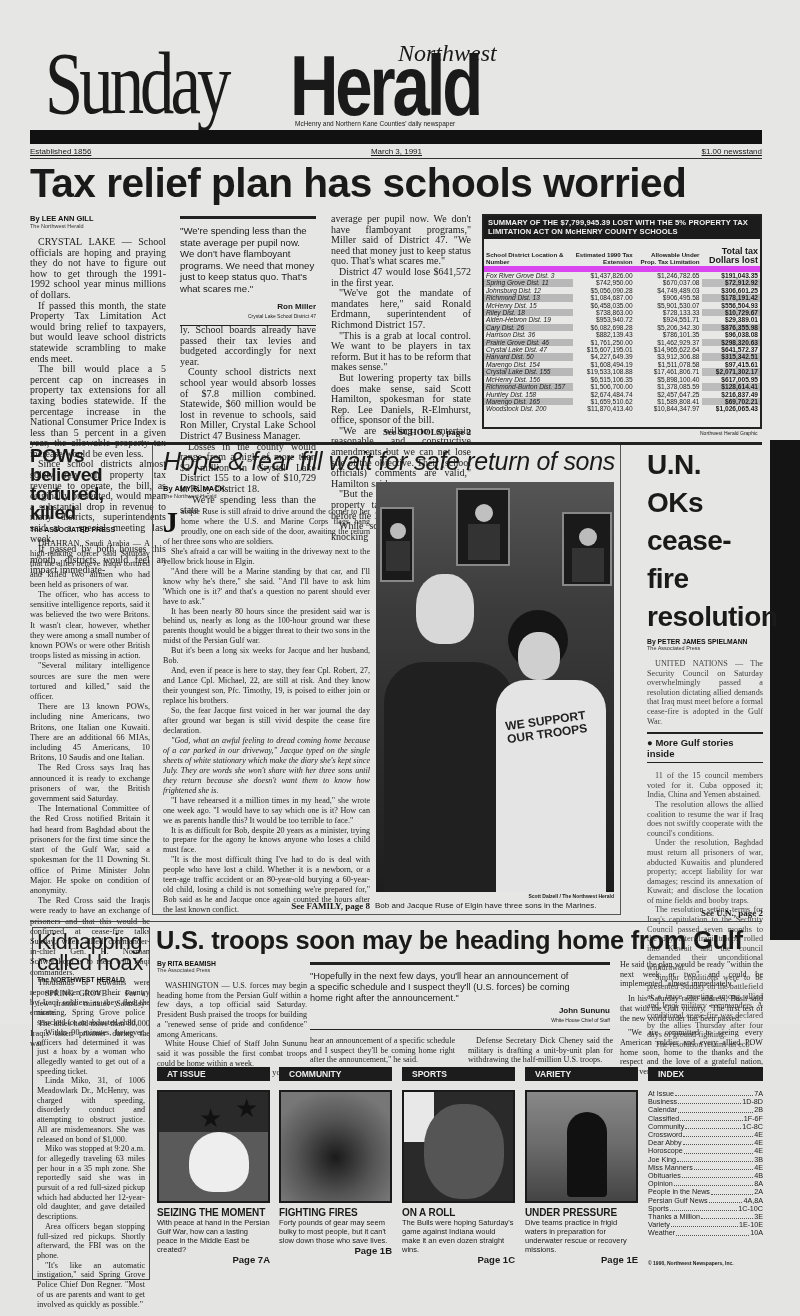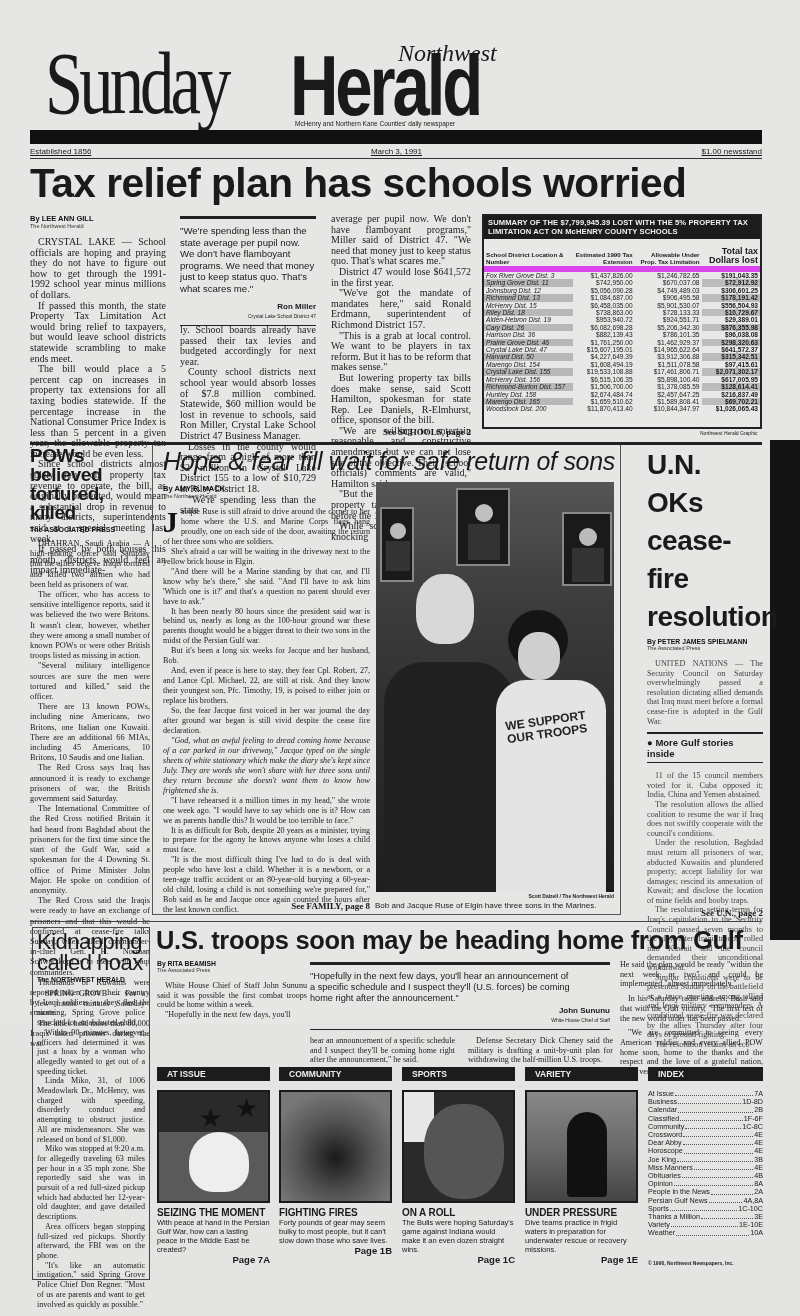--- a/index.html
+++ b/index.html
@@ -265,21 +265,21 @@
 
   <div class="abs" style="left:30px; top:446px; width:120px;">
     <div class="sans" style="font-weight:bold; font-size:19px; line-height:19px; letter-spacing:-0.5px;">POWs believed tortured, killed</div>
     <div class="byline" style="margin:4px 0 6px; font-size:7px;">The ASSOCIATED PRESS</div>
     <div class="body-text" style="font-size:8.3px; line-height:10.2px;">
       <p>DHAHRAN, Saudi Arabia — A high-ranking officer said Saturday that the allies believe Iraqis tortured and killed two airmen who had been held as prisoners of war.</p>
       <p>The officer, who has access to sensitive intelligence reports, said it was believed the two were Britons. It wasn't clear, however, whether they were among a small number of known POWs or were other British troops listed as missing in action.</p>
       <p>"Several military intelligence sources are sure the men were tortured and killed," said the officer.</p>
       <p>There are 13 known POWs, including nine Americans, two Britons, one Italian one Kuwaiti. There are an additional 66 MIAs, including 45 Americans, 10 Britons, 10 Saudis and one Italian.</p>
       <p>The Red Cross says Iraq has announced it is ready to exchange prisoners of war, the British government said Saturday.</p>
-      <p>The International Committee of the Red Cross notified Britain it had heard from Baghdad about the prisoners for the first time since the start of the Gulf War, said a spokesman for the 4 Downing St. office of Prime Minister John Major. He spoke on condition of anonymity.</p>
+      <p>The International Committee of the Red Cross notified Britain it had heard from Baghdad about the prisoners for the first time since the start of the Gulf War, said a spokesman for the 11 Downing St. office of Prime Minister John Major. He spoke on condition of anonymity.</p>
       <p>The Red Cross said the Iraqis were ready to have an exchange of prisoners and that this would be confirmed at cease-fire talks Sunday, when allied commander-in-chief Gen. H. Norman Schwarzkopf is to meet with Iraqi commanders.</p>
       <p>Thousands of Kuwaitis were reported taken from their country by Iraqi soldiers as they fled the emirate.</p>
       <p>The allies hold more than 80,000 Iraqis taken prisoner during the war.</p>
     </div>
   </div>
 
   <div class="abs hope-box"></div>
   <div class="abs hope-head" style="left:163px; top:447px;">Hope &amp; fear fill wait for safe return of sons</div>
   <div class="abs" style="left:163px; top:484px; width:207px;">
     <div class="byline">By AMY R. MACK</div>
@@ -362,20 +362,21 @@
       <p>Area officers began stopping full-sized red pickups. Shortly afterward, the FBI was on the phone.</p>
       <p>"It's like an automatic instigation," said Spring Grove Police Chief Don Regner. "Most of us are parents and want to get involved as quickly as possible."</p>
     </div>
   </div>
 
   <div class="abs troops-head">U.S. troops soon may be heading home from Gulf</div>
   <div class="abs" style="left:157px; top:960px; width:150px;">
     <div class="byline" style="font-size:6.8px;">By RITA BEAMISH</div>
     <div class="agency">The Associated Press</div>
     <div class="body-text" style="font-size:8.1px; line-height:9.7px;">
+      <p>WASHINGTON — U.S. forces may begin heading home from the Persian Gulf within a few days, a top official said Saturday. President Bush praised the troops for building a "renewed sense of pride and confidence" among Americans.</p>
       <p>White House Chief of Staff John Sununu said it was possible the first combat troops could be home within a week.</p>
       <p>"Hopefully in the next few days, you'll</p>
     </div>
   </div>
   <div class="abs pull" style="left:310px; top:962px; width:300px; height:68px; padding:6px 0 0;">
     <div class="q" style="font-size:9.2px; line-height:11px; width:260px;">"Hopefully in the next few days, you'll hear an announcement of a specific schedule and I suspect they'll (U.S. forces) be coming home right after the announcement."</div>
     <div class="who" style="margin-top:2px;">John Sununu</div>
     <div class="role">White House Chief of Staff</div>
   </div>
   <div class="abs body-text" style="left:310px; top:1036px; width:145px; font-size:8.1px; line-height:9.7px;">

